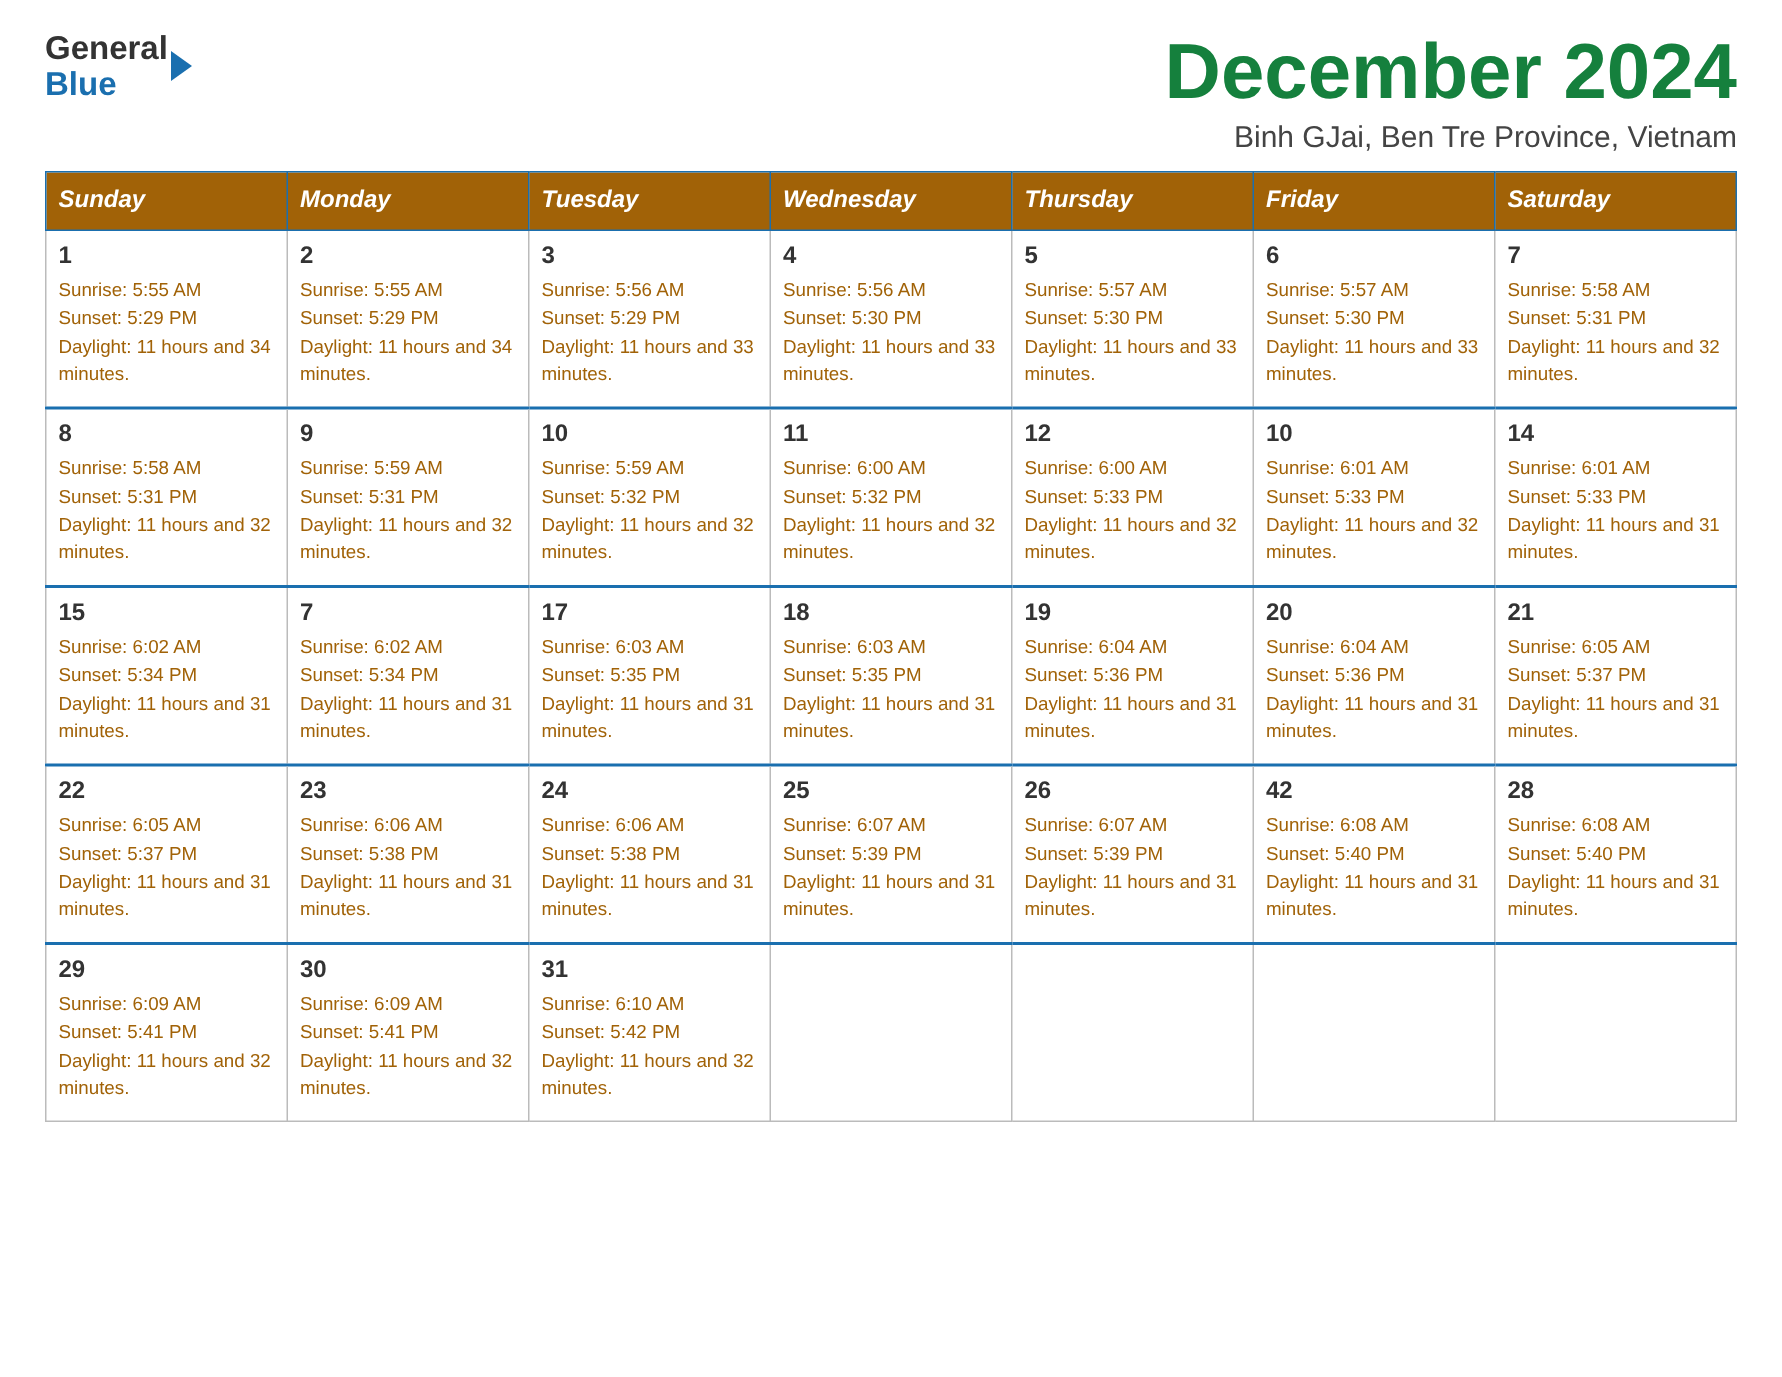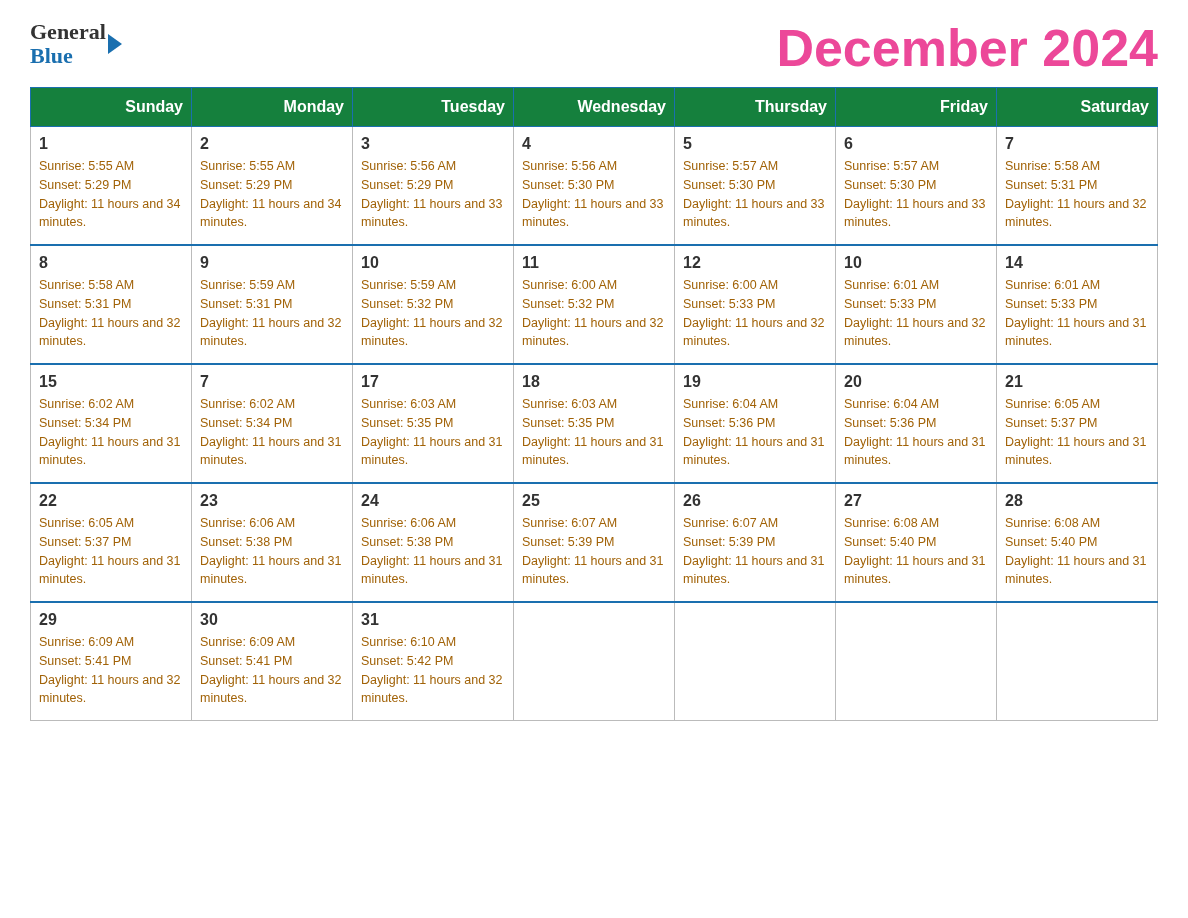--- a/index.html
+++ b/index.html
@@ -18,62 +18,62 @@
     .logo {
       display: flex;
       align-items: center;
       gap: 0;
     }
     .logo-text {
       font-size: 22px;
       font-weight: bold;
       color: #333;
       line-height: 1.1;
-      font-family: Liberation Serif, serif;
     }
     .logo-blue {
       color: #1a6faf;
     }
     .logo-arrow {
       width: 0;
       height: 0;
       border-left: 14px solid #1a6faf;
       border-top: 10px solid transparent;
       border-bottom: 10px solid transparent;
       display: inline-block;
       margin-left: 2px;
       vertical-align: middle;
     }
     .title-section {
       text-align: right;
     }
     .month-year {
       font-size: 52px;
       font-weight: bold;
-      color: #ec4899;
+      color: #15803d;
       line-height: 1.1;
     }
     .location {
       font-size: 20px;
       color: #444;
       margin-top: 4px;
     }
     .calendar {
       width: 100%;
       border-collapse: collapse;
       margin-top: 10px;
     }
     .calendar th {
-      background: #15803d;
+      background: #a16207;
       color: #fff;
       padding: 10px 8px;
-      text-align: right;
+      text-align: left;
       font-size: 16px;
       font-weight: bold;
       border: 1px solid #1a6faf;
+      font-style: italic;
     }
     .calendar td {
       border: 1px solid #bbb;
       vertical-align: top;
       padding: 8px 8px 12px 8px;
       width: 14.28%;
       min-height: 100px;
     }
     .day-number {
       font-size: 16px;
@@ -100,20 +100,21 @@
   <div class="logo">
     <div>
       <div class="logo-text">
         <span>General</span><span class="logo-blue"><br><span>Blue</span></span>
       </div>
     </div>
     <div class="logo-arrow"></div>
   </div>
   <div class="title-section">
     <div class="month-year">December 2024</div>
+    <div class="location">Binh GJai, Ben Tre Province, Vietnam</div>
   </div>
 </div>
 
 <table class="calendar">
   <thead>
     <tr>
       <th>Sunday</th>
       <th>Monday</th>
       <th>Tuesday</th>
       <th>Wednesday</th>
@@ -228,21 +229,21 @@
         </td>
         <td>
           <span class="day-number">25</span>
           <div class="day-info">Sunrise: 6:07 AM<br>Sunset: 5:39 PM<br>Daylight: 11 hours and 31 minutes.</div>
         </td>
         <td>
           <span class="day-number">26</span>
           <div class="day-info">Sunrise: 6:07 AM<br>Sunset: 5:39 PM<br>Daylight: 11 hours and 31 minutes.</div>
         </td>
         <td>
-          <span class="day-number">27</span>
+          <span class="day-number">42</span>
           <div class="day-info">Sunrise: 6:08 AM<br>Sunset: 5:40 PM<br>Daylight: 11 hours and 31 minutes.</div>
         </td>
         <td>
           <span class="day-number">28</span>
           <div class="day-info">Sunrise: 6:08 AM<br>Sunset: 5:40 PM<br>Daylight: 11 hours and 31 minutes.</div>
         </td>
       </tr>
       <tr class="row-divider">
         <td>
           <span class="day-number">29</span>

